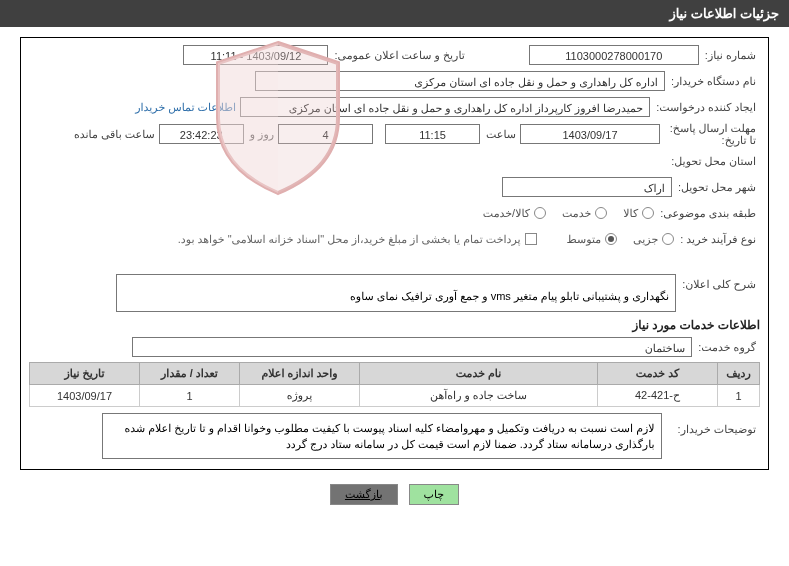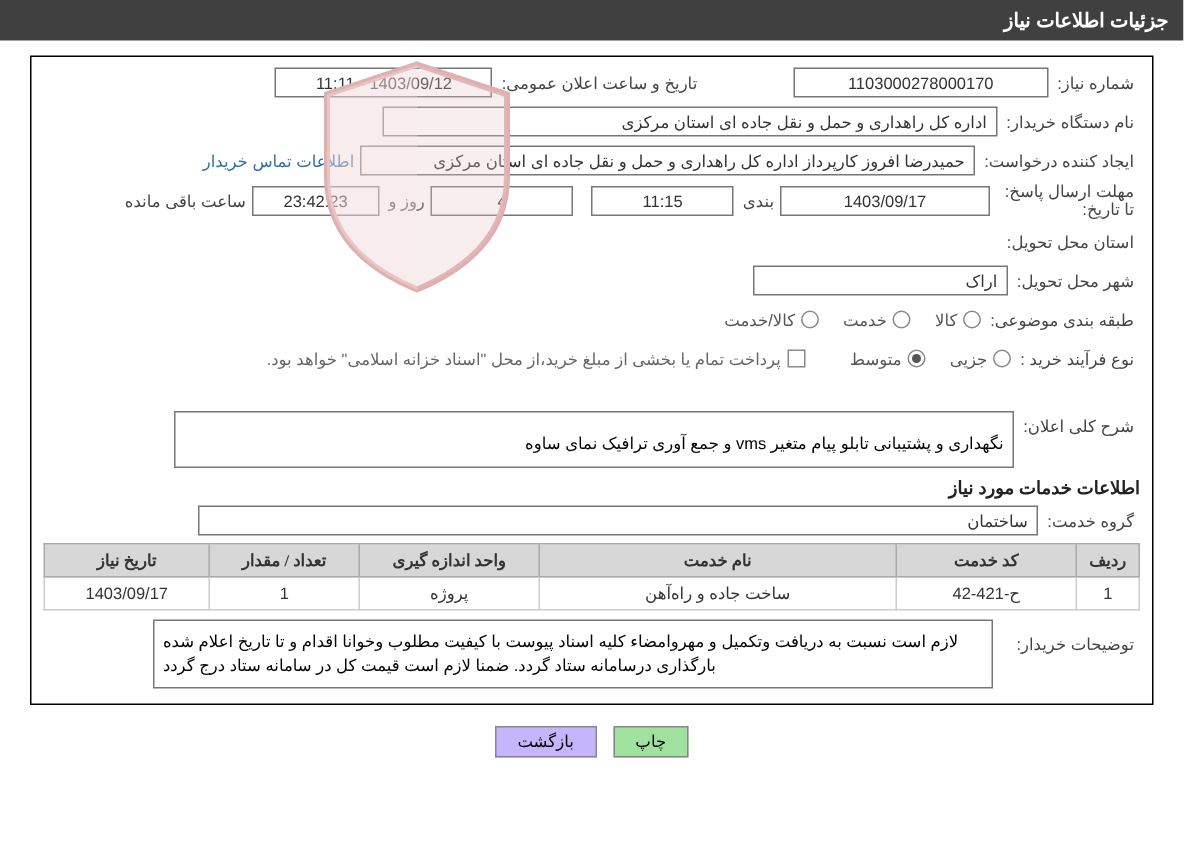--- a/index.html
+++ b/index.html
@@ -15,27 +15,27 @@
 .field-right { text-align: right; }
 .link { color: #2f6faa; cursor: pointer; text-decoration: none; font-size: 11px; padding-right: 4px; }
 .radio-group { display: flex; align-items: center; gap: 16px; }
 .radio-item { display: flex; align-items: center; gap: 4px; color: #555; font-size: 11px; }
 .radio-dot { width: 12px; height: 12px; border: 1px solid #888; border-radius: 50%; display: inline-block; background: #fff; position: relative; }
 .radio-dot.checked::after { content: ''; position: absolute; width: 6px; height: 6px; background: #555; border-radius: 50%; top: 2px; right: 2px; }
 .checkbox-dot { width: 12px; height: 12px; border: 1px solid #888; display: inline-block; background: #fff; }
 .wide-text { width: 560px; height: 38px; border: 1px solid #777; padding: 14px 6px; font-size: 11px; line-height: 14px; text-align: right; }
 .section-hdr { color: #222; font-weight: bold; font-size: 12px; margin: 6px 0 4px 0; }
 .table { width: 100%; border-collapse: collapse; margin-top: 4px; }
-.table th { background: #d7d7d7; border: 1px solid #aaa; padding: 4px 6px; font-size: 11px; color: #333; font-weight: bold; text-align: center; font-family: Liberation Serif, serif; }
+.table th { background: #d7d7d7; border: 1px solid #aaa; padding: 4px 6px; font-size: 11px; color: #333; font-weight: bold; text-align: center; }
 .table td { border: 1px solid #ccc; padding: 4px 6px; font-size: 11px; text-align: center; color: #333; }
-.buyer-note { width: 560px; border: 1px solid #777; padding: 6px 6px; font-size: 11px; line-height: 16px; text-align: left; margin-right: 10px; }
+.buyer-note { width: 560px; border: 1px solid #777; padding: 6px 6px; font-size: 11px; line-height: 16px; text-align: right; margin-right: 10px; }
 .btn-row { text-align: center; padding: 6px 0 4px 0; }
 .btn { display: inline-block; border: 1px solid #888; padding: 3px 14px; font-size: 11px; margin: 0 4px; cursor: pointer; }
 .btn-green { background: #9fe29f; }
-.btn-pink { background: #c4b5fd; }
+.btn-pink { background: #737373; text-decoration: underline; }
 .sp4 { width: 12px; }
 </style>
 </head>
 <body>
 
 <div class="main-container">
   <div class="title-bar">جزئیات اطلاعات نیاز</div>
 
   <div class="content-wrap">
 
@@ -67,21 +67,21 @@
 
     <div class="row">
       <span class="label">ایجاد کننده درخواست:</span>
       <span class="field field-right" style="width:410px">حمیدرضا  افروز  کارپرداز اداره کل راهداری و حمل و نقل جاده ای استان مرکزی</span>
       <a class="link">اطلاعات تماس خریدار</a>
     </div>
 
     <div class="row">
       <span class="label" style="max-width:100px; white-space:normal; line-height:12px">مهلت ارسال پاسخ: تا تاریخ:</span>
       <span class="field" style="width:140px">1403/09/17</span>
-      <span class="label">بندی</span>
+      <span class="label">ساعت</span>
       <span class="field" style="width:95px">11:15</span>
       <span class="sp4"></span>
       <span class="field" style="width:95px">4</span>
       <span class="label">روز و</span>
       <span class="field" style="width:85px">23:42:23</span>
       <span class="label">ساعت باقی مانده</span>
     </div>
 
     <div class="row">
       <span class="label">استان محل تحویل:</span>
@@ -142,21 +142,21 @@
       <span class="label">گروه خدمت:</span>
       <span class="field field-right" style="width:560px">ساختمان</span>
     </div>
 
     <table class="table">
       <thead>
         <tr>
           <th style="width:42px">ردیف</th>
           <th style="width:120px">کد خدمت</th>
           <th>نام خدمت</th>
-          <th style="width:120px">واحد اندازه گیری</th>
+          <th style="width:120px">واحد اندازه اعلام</th>
           <th style="width:100px">تعداد / مقدار</th>
           <th style="width:110px">تاریخ نیاز</th>
         </tr>
       </thead>
       <tbody>
         <tr>
           <td>1</td>
           <td>ح-421-42</td>
           <td>ساخت جاده و راه‌آهن</td>
           <td>پروژه</td>

